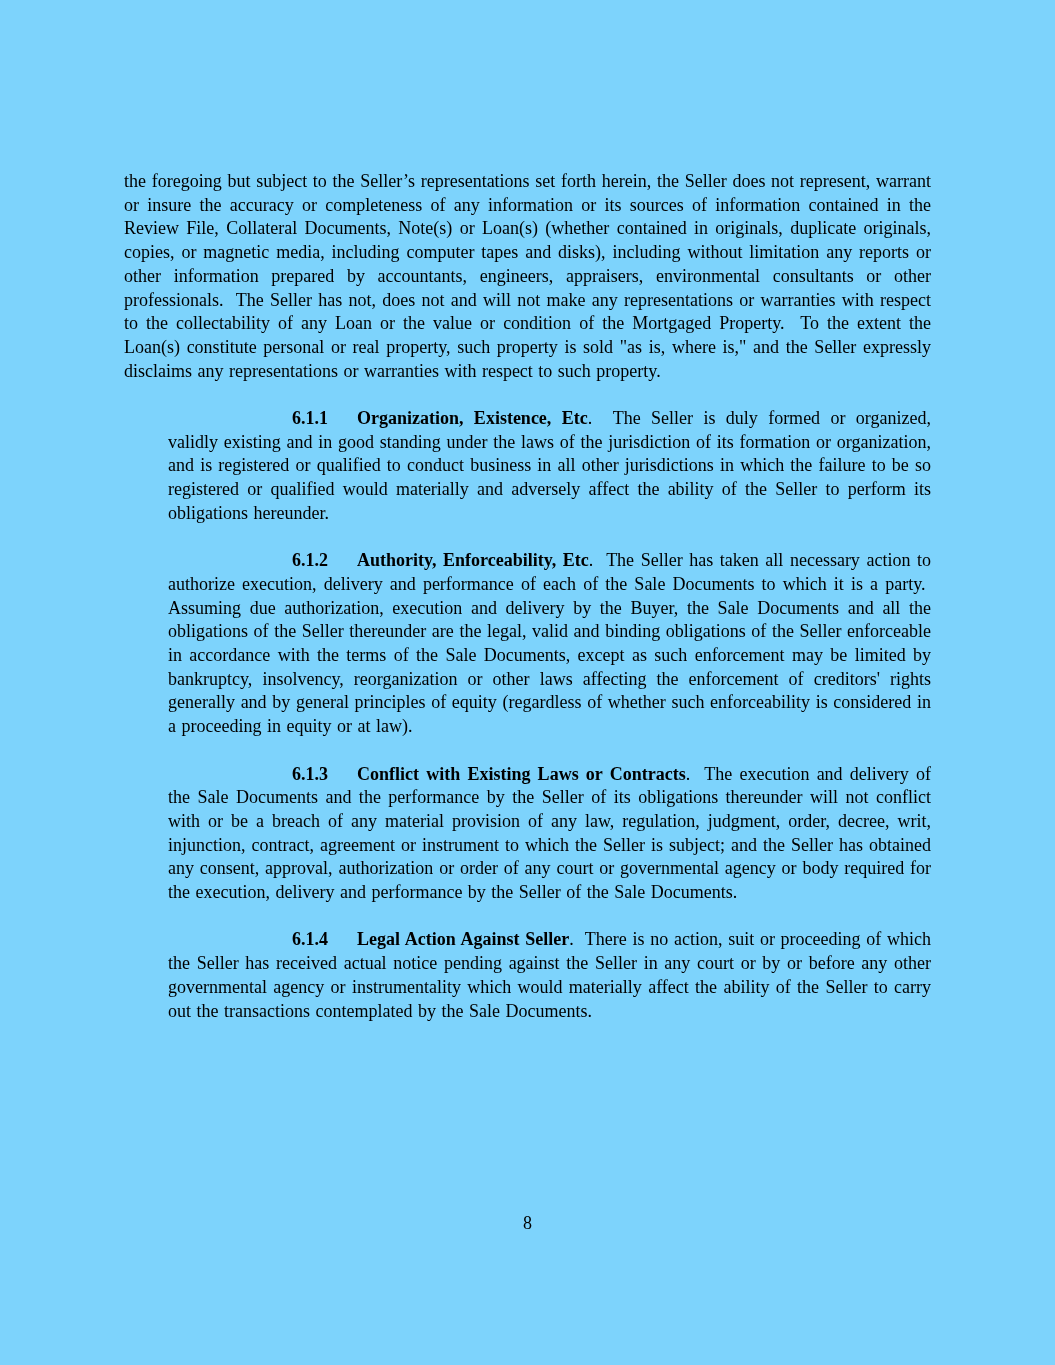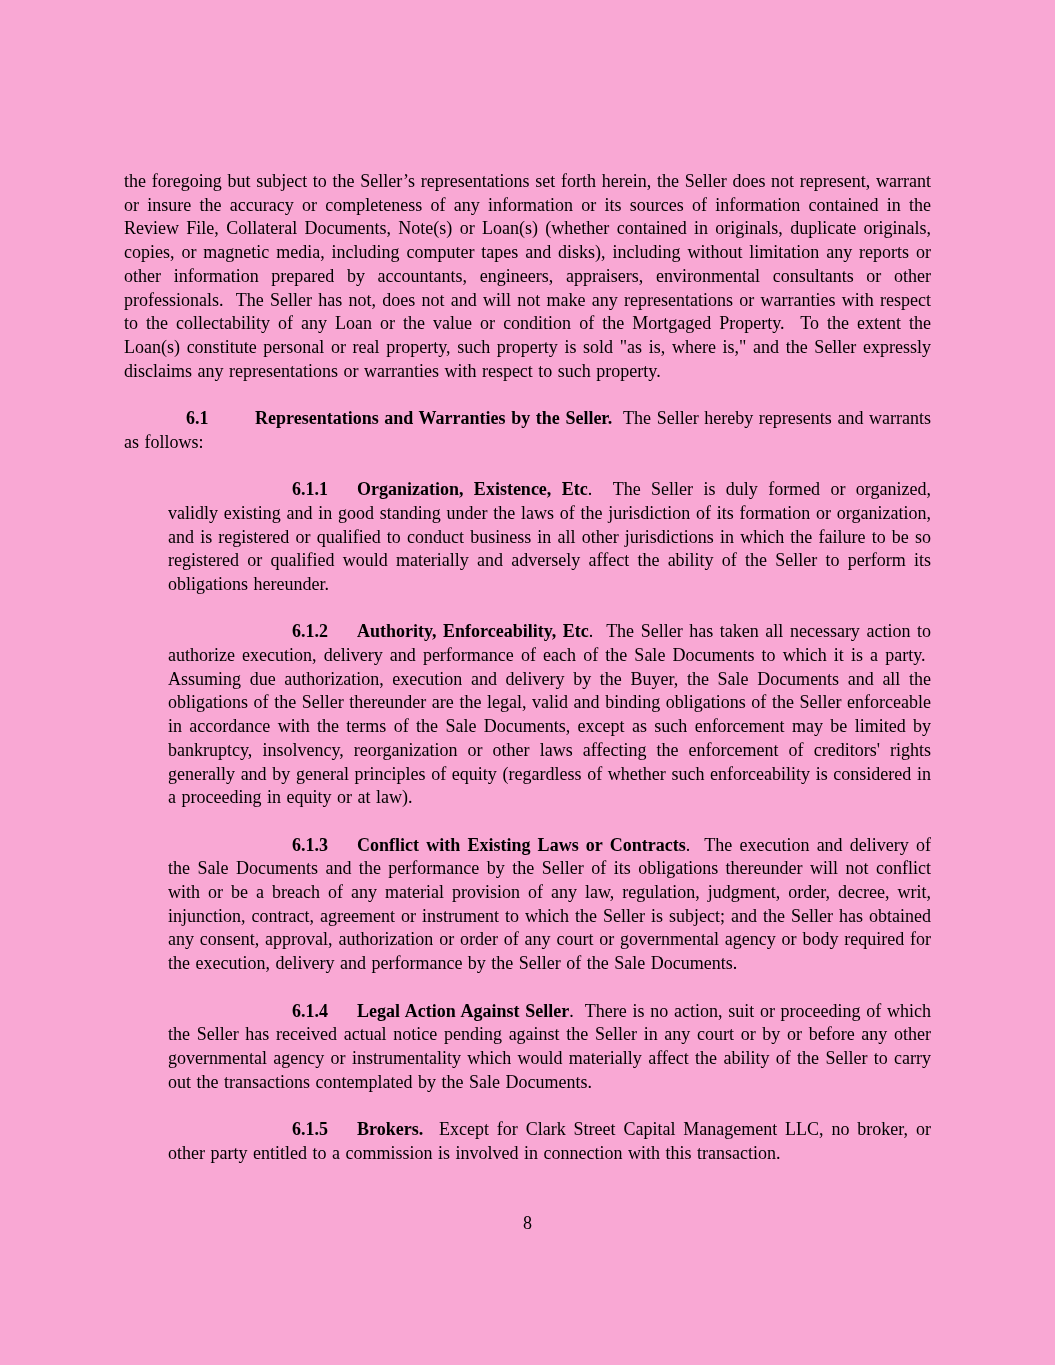--- a/index.html
+++ b/index.html
@@ -5,21 +5,21 @@
   html, body {
     margin: 0;
     padding: 0;
     background: #e8e8e8;
   }
   .page {
     position: relative;
     width: 1055px;
     height: 1365px;
     margin: 0 auto;
-    background: #f9a8d4;
+    background: #7dd3fc;
     color: #000000;
     font-family: "Liberation Serif", "DejaVu Serif", serif;
     overflow: hidden;
   }
   .content {
     position: absolute;
     left: 124px;
     top: 170px;
     width: 807px;
     text-align: justify;
@@ -56,28 +56,26 @@
   }
 </style>
 </head>
 <body>
 
 <div class="page">
   <div class="content">
 
     <p>the foregoing but subject to the Seller’s representations set forth herein, the Seller does not represent, warrant or insure the accuracy or completeness of any information or its sources of information contained in the Review File, Collateral Documents, Note(s) or Loan(s) (whether contained in originals, duplicate originals, copies, or magnetic media, including computer tapes and disks), including without limitation any reports or other information prepared by accountants, engineers, appraisers, environmental consultants or other professionals.&nbsp; The Seller has not, does not and will not make any representations or warranties with respect to the collectability of any Loan or the value or condition of the Mortgaged Property.&nbsp; To the extent the Loan(s) constitute personal or real property, such property is sold "as is, where is," and the Seller expressly disclaims any representations or warranties with respect to such property.</p>
 
-    <p class="sec1"><span class="num1">6.1</span><span class="sec-title">Representations and Warranties by the Seller.</span><span>&nbsp; The Seller hereby represents and warrants as follows:</span></p>
 
     <p class="sec2"><span class="num2">6.1.1</span><span class="sec-title">Organization, Existence, Etc</span><span>.&nbsp; The Seller is duly formed or organized, validly existing and in good standing under the laws of the jurisdiction of its formation or organization, and is registered or qualified to conduct business in all other jurisdictions in which the failure to be so registered or qualified would materially and adversely affect the ability of the Seller to perform its obligations hereunder.</span></p>
 
     <p class="sec2"><span class="num2">6.1.2</span><span class="sec-title">Authority, Enforceability, Etc</span><span>.&nbsp; The Seller has taken all necessary action to authorize execution, delivery and performance of each of the Sale Documents to which it is a party.&nbsp; Assuming due authorization, execution and delivery by the Buyer, the Sale Documents and all the obligations of the Seller thereunder are the legal, valid and binding obligations of the Seller enforceable in accordance with the terms of the Sale Documents, except as such enforcement may be limited by bankruptcy, insolvency, reorganization or other laws affecting the enforcement of creditors' rights generally and by general principles of equity (regardless of whether such enforceability is considered in a proceeding in equity or at law).</span></p>
 
     <p class="sec2"><span class="num2">6.1.3</span><span class="sec-title">Conflict with Existing Laws or Contracts</span><span>.&nbsp; The execution and delivery of the Sale Documents and the performance by the Seller of its obligations thereunder will not conflict with or be a breach of any material provision of any law, regulation, judgment, order, decree, writ, injunction, contract, agreement or instrument to which the Seller is subject; and the Seller has obtained any consent, approval, authorization or order of any court or governmental agency or body required for the execution, delivery and performance by the Seller of the Sale Documents.</span></p>
 
     <p class="sec2"><span class="num2">6.1.4</span><span class="sec-title">Legal Action Against Seller</span><span>.&nbsp; There is no action, suit or proceeding of which the Seller has received actual notice pending against the Seller in any court or by or before any other governmental agency or instrumentality which would materially affect the ability of the Seller to carry out the transactions contemplated by the Sale Documents.</span></p>
 
-    <p class="sec2"><span class="num2">6.1.5</span><span class="sec-title">Brokers.</span><span>&nbsp; Except for Clark Street Capital Management LLC, no broker, or other party entitled to a commission is involved in connection with this transaction.</span></p>
 
   </div>
 
   <div class="page-number">8</div>
 </div>
 
 </body></html>

